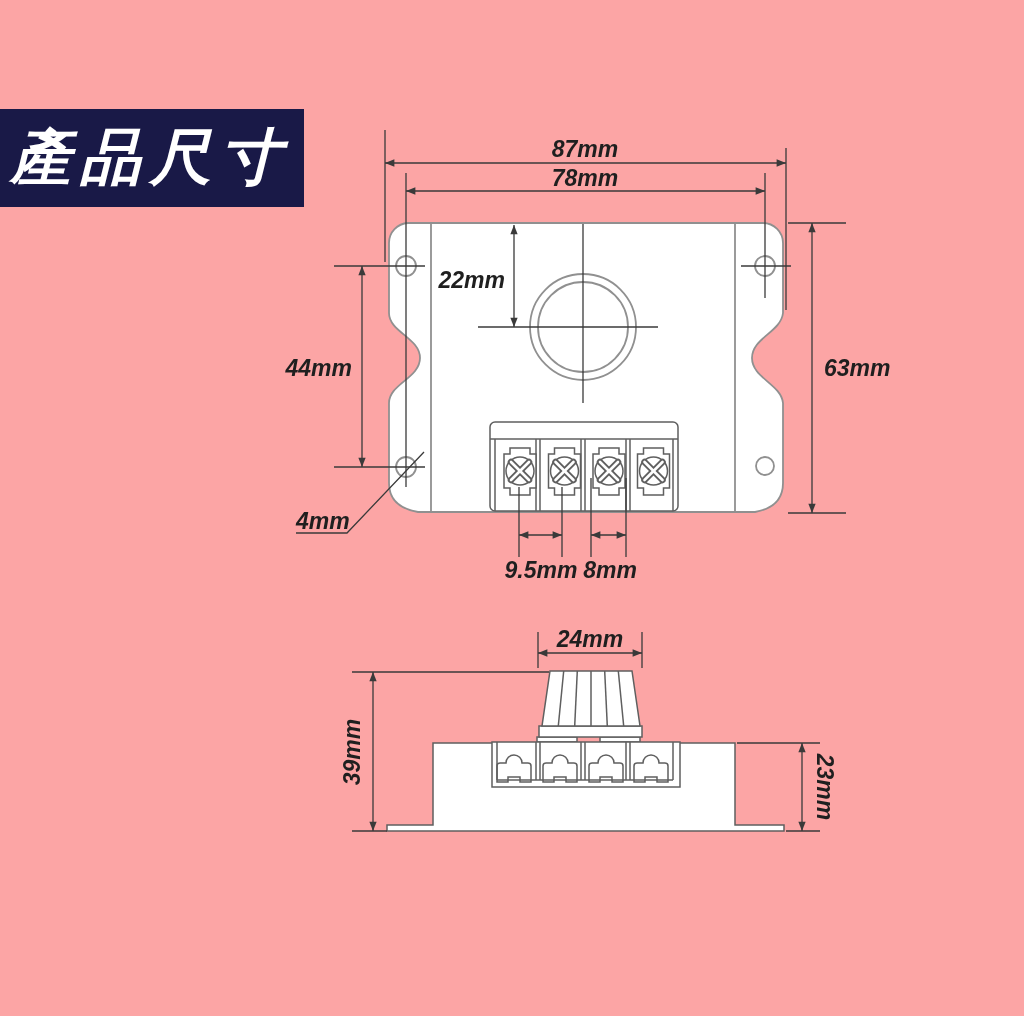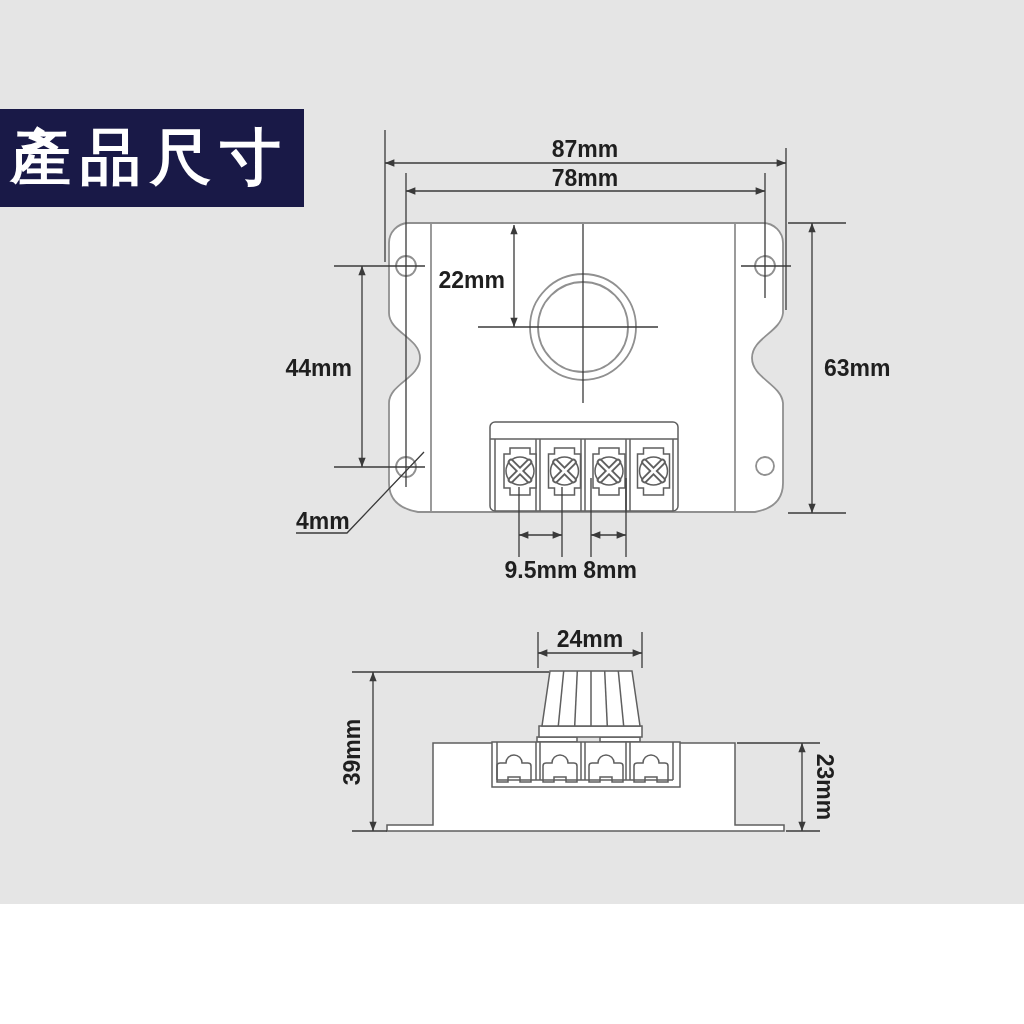--- a/index.html
+++ b/index.html
@@ -1,17 +1,17 @@
 <!DOCTYPE html>
 <html style="--title_bg: #191947; --title_fg: #ffffff; --outline: #909090; --detail: #5f5f5f; --dimension: #3a3a3a; --label: #1f1f1f;"><head>
 <meta charset="utf-8">
 <style>
   html,body{margin:0;padding:0;background:#ffffff;}
-  .page{position:relative;width:1024px;height:904px;background:#e5e5e5;overflow:hidden;
-        font-family:"Liberation Sans", sans-serif;}
+  .page{position:relative;width:1024px;height:1016px;background:#fca5a5;overflow:hidden;
+        font-family:"Liberation Sans", sans-serif;font-style:italic;}
   .title-block{position:absolute;left:0;top:109px;width:304px;height:98px;
         background:var(--title_bg,#191947);display:flex;align-items:center;}
   .title-block span{color:var(--title_fg,#ffffff);font-size:61px;font-weight:bold;
         letter-spacing:9px;padding-left:10px;white-space:nowrap;}
   svg{position:absolute;left:0;top:0;}
   .ol{stroke:var(--outline,#909090);stroke-width:1.8;fill:none;}
   .olf{stroke:var(--outline,#909090);stroke-width:1.8;fill:#ffffff;}
   .dt{stroke:var(--detail,#5f5f5f);stroke-width:1.5;fill:none;}
   .dtf{stroke:var(--detail,#5f5f5f);stroke-width:1.5;fill:#ffffff;}
   .dim{stroke:var(--dimension,#3a3a3a);stroke-width:1.3;fill:none;}

